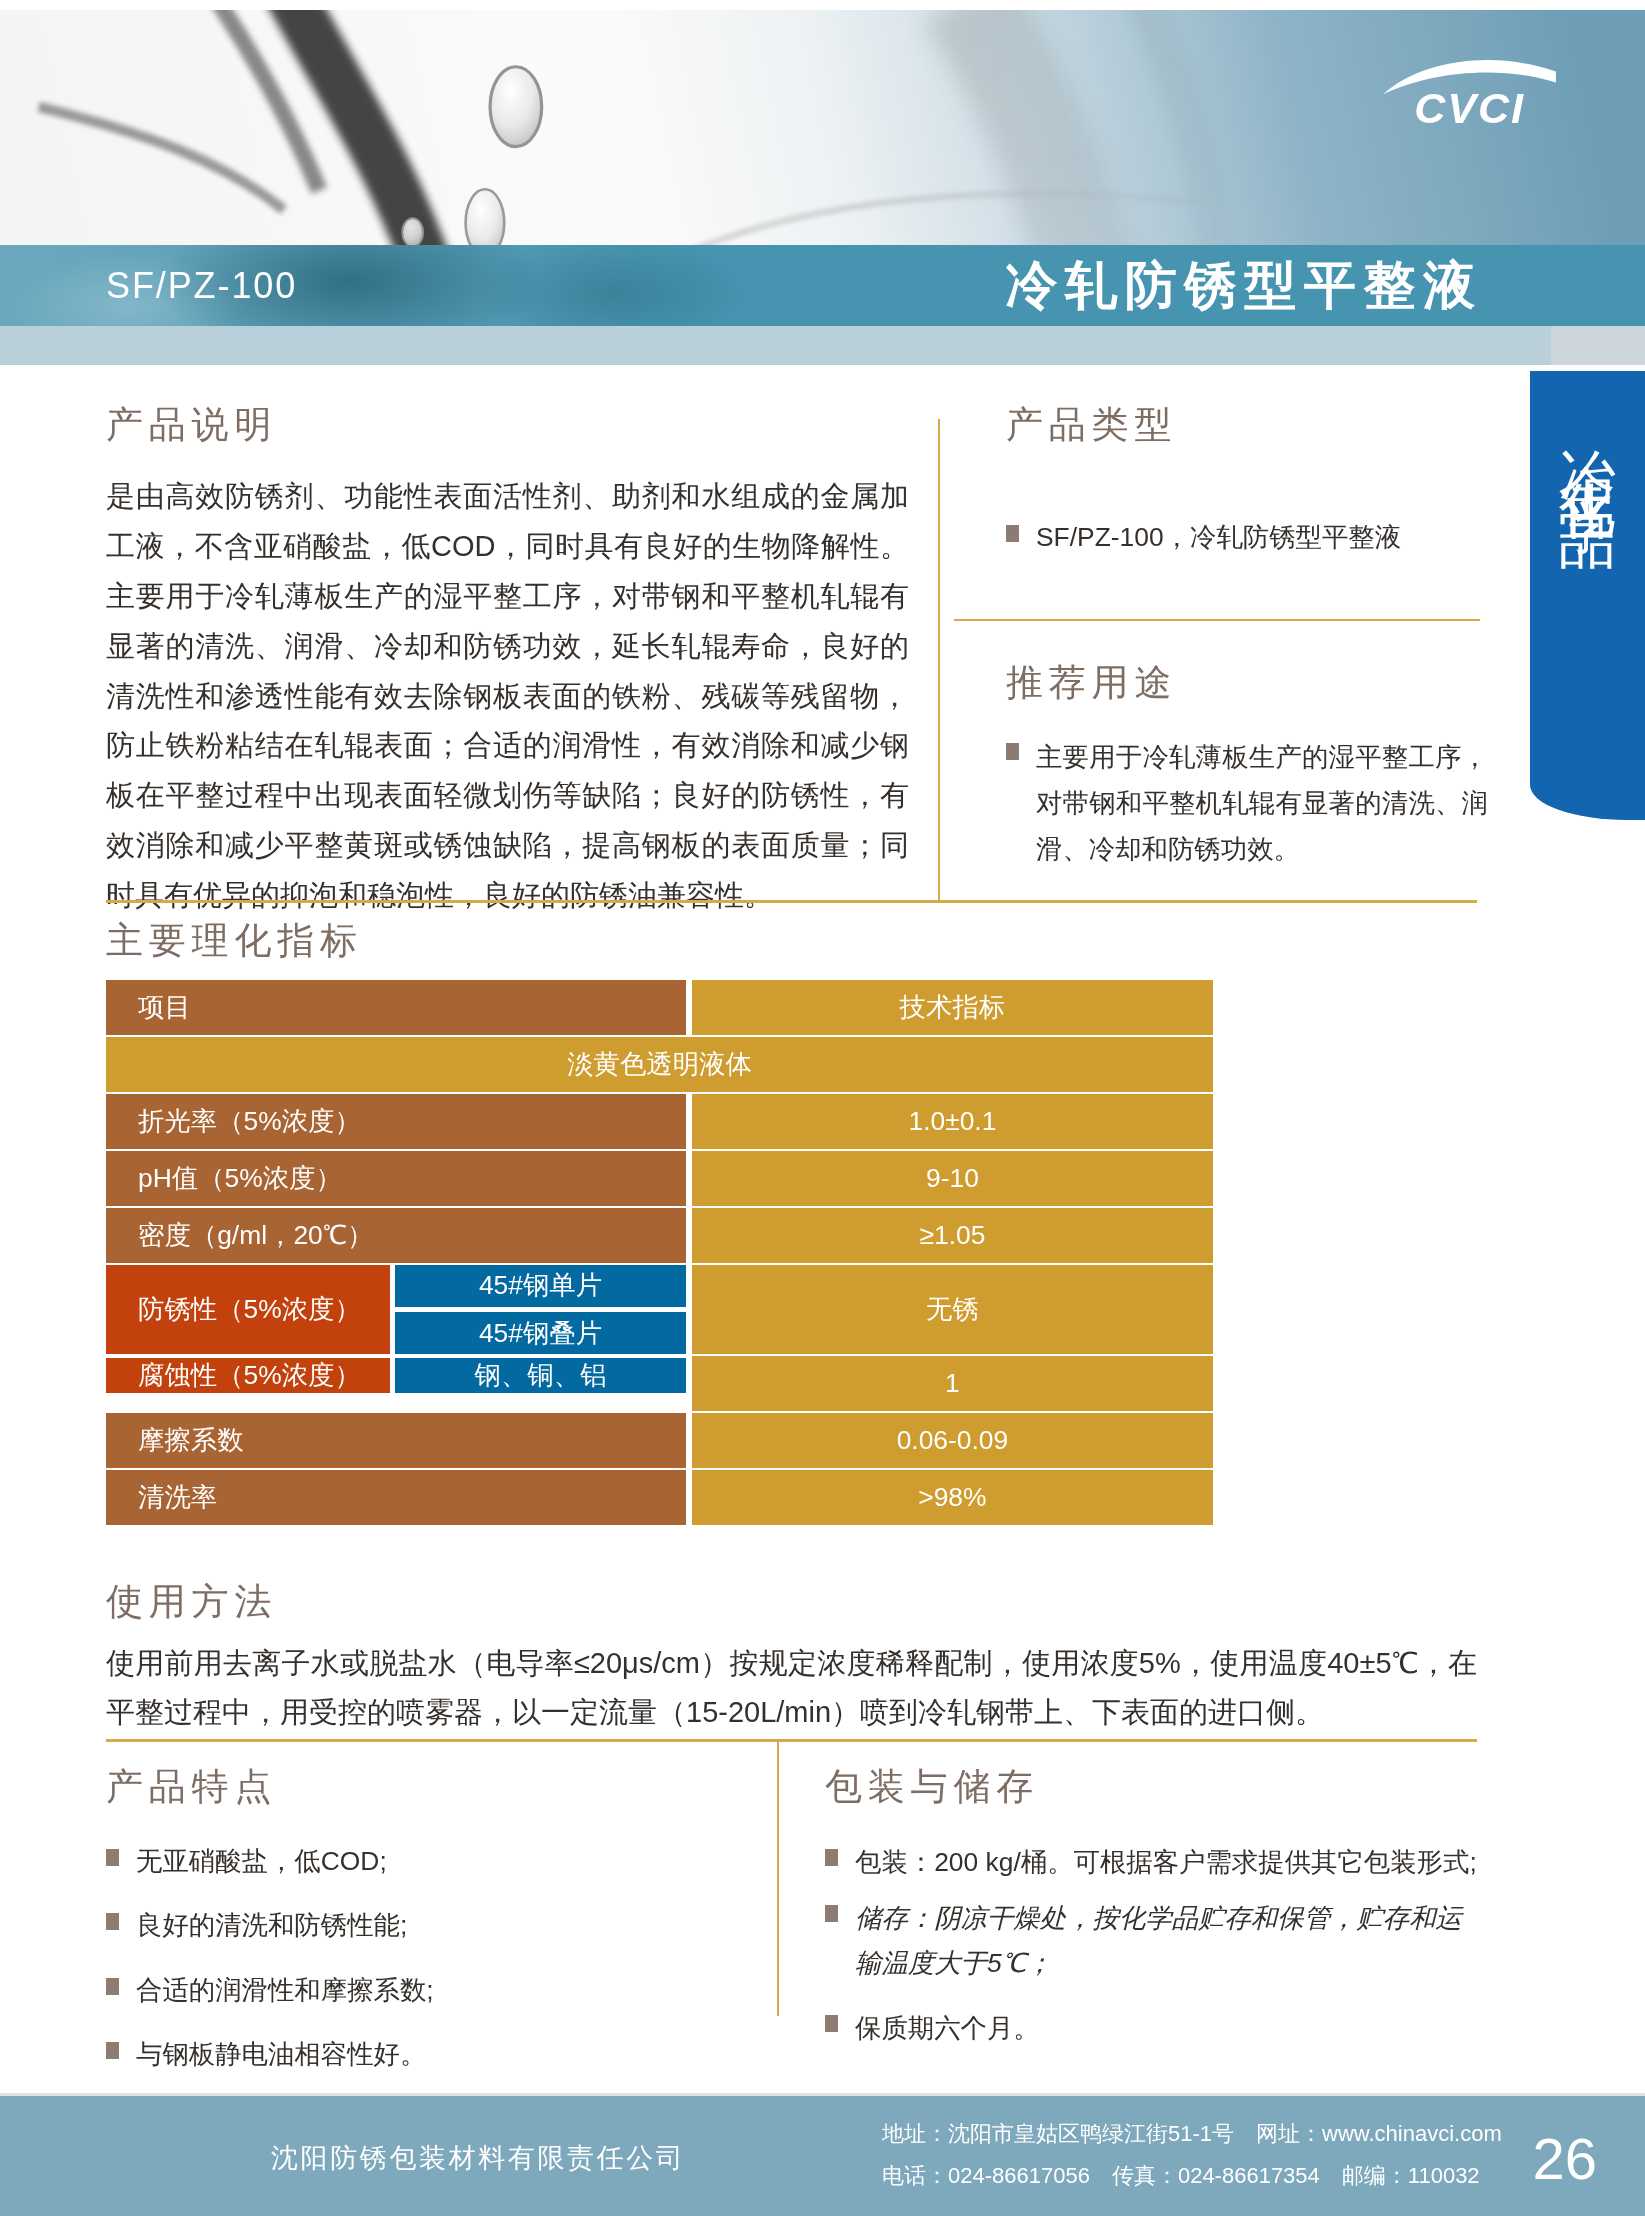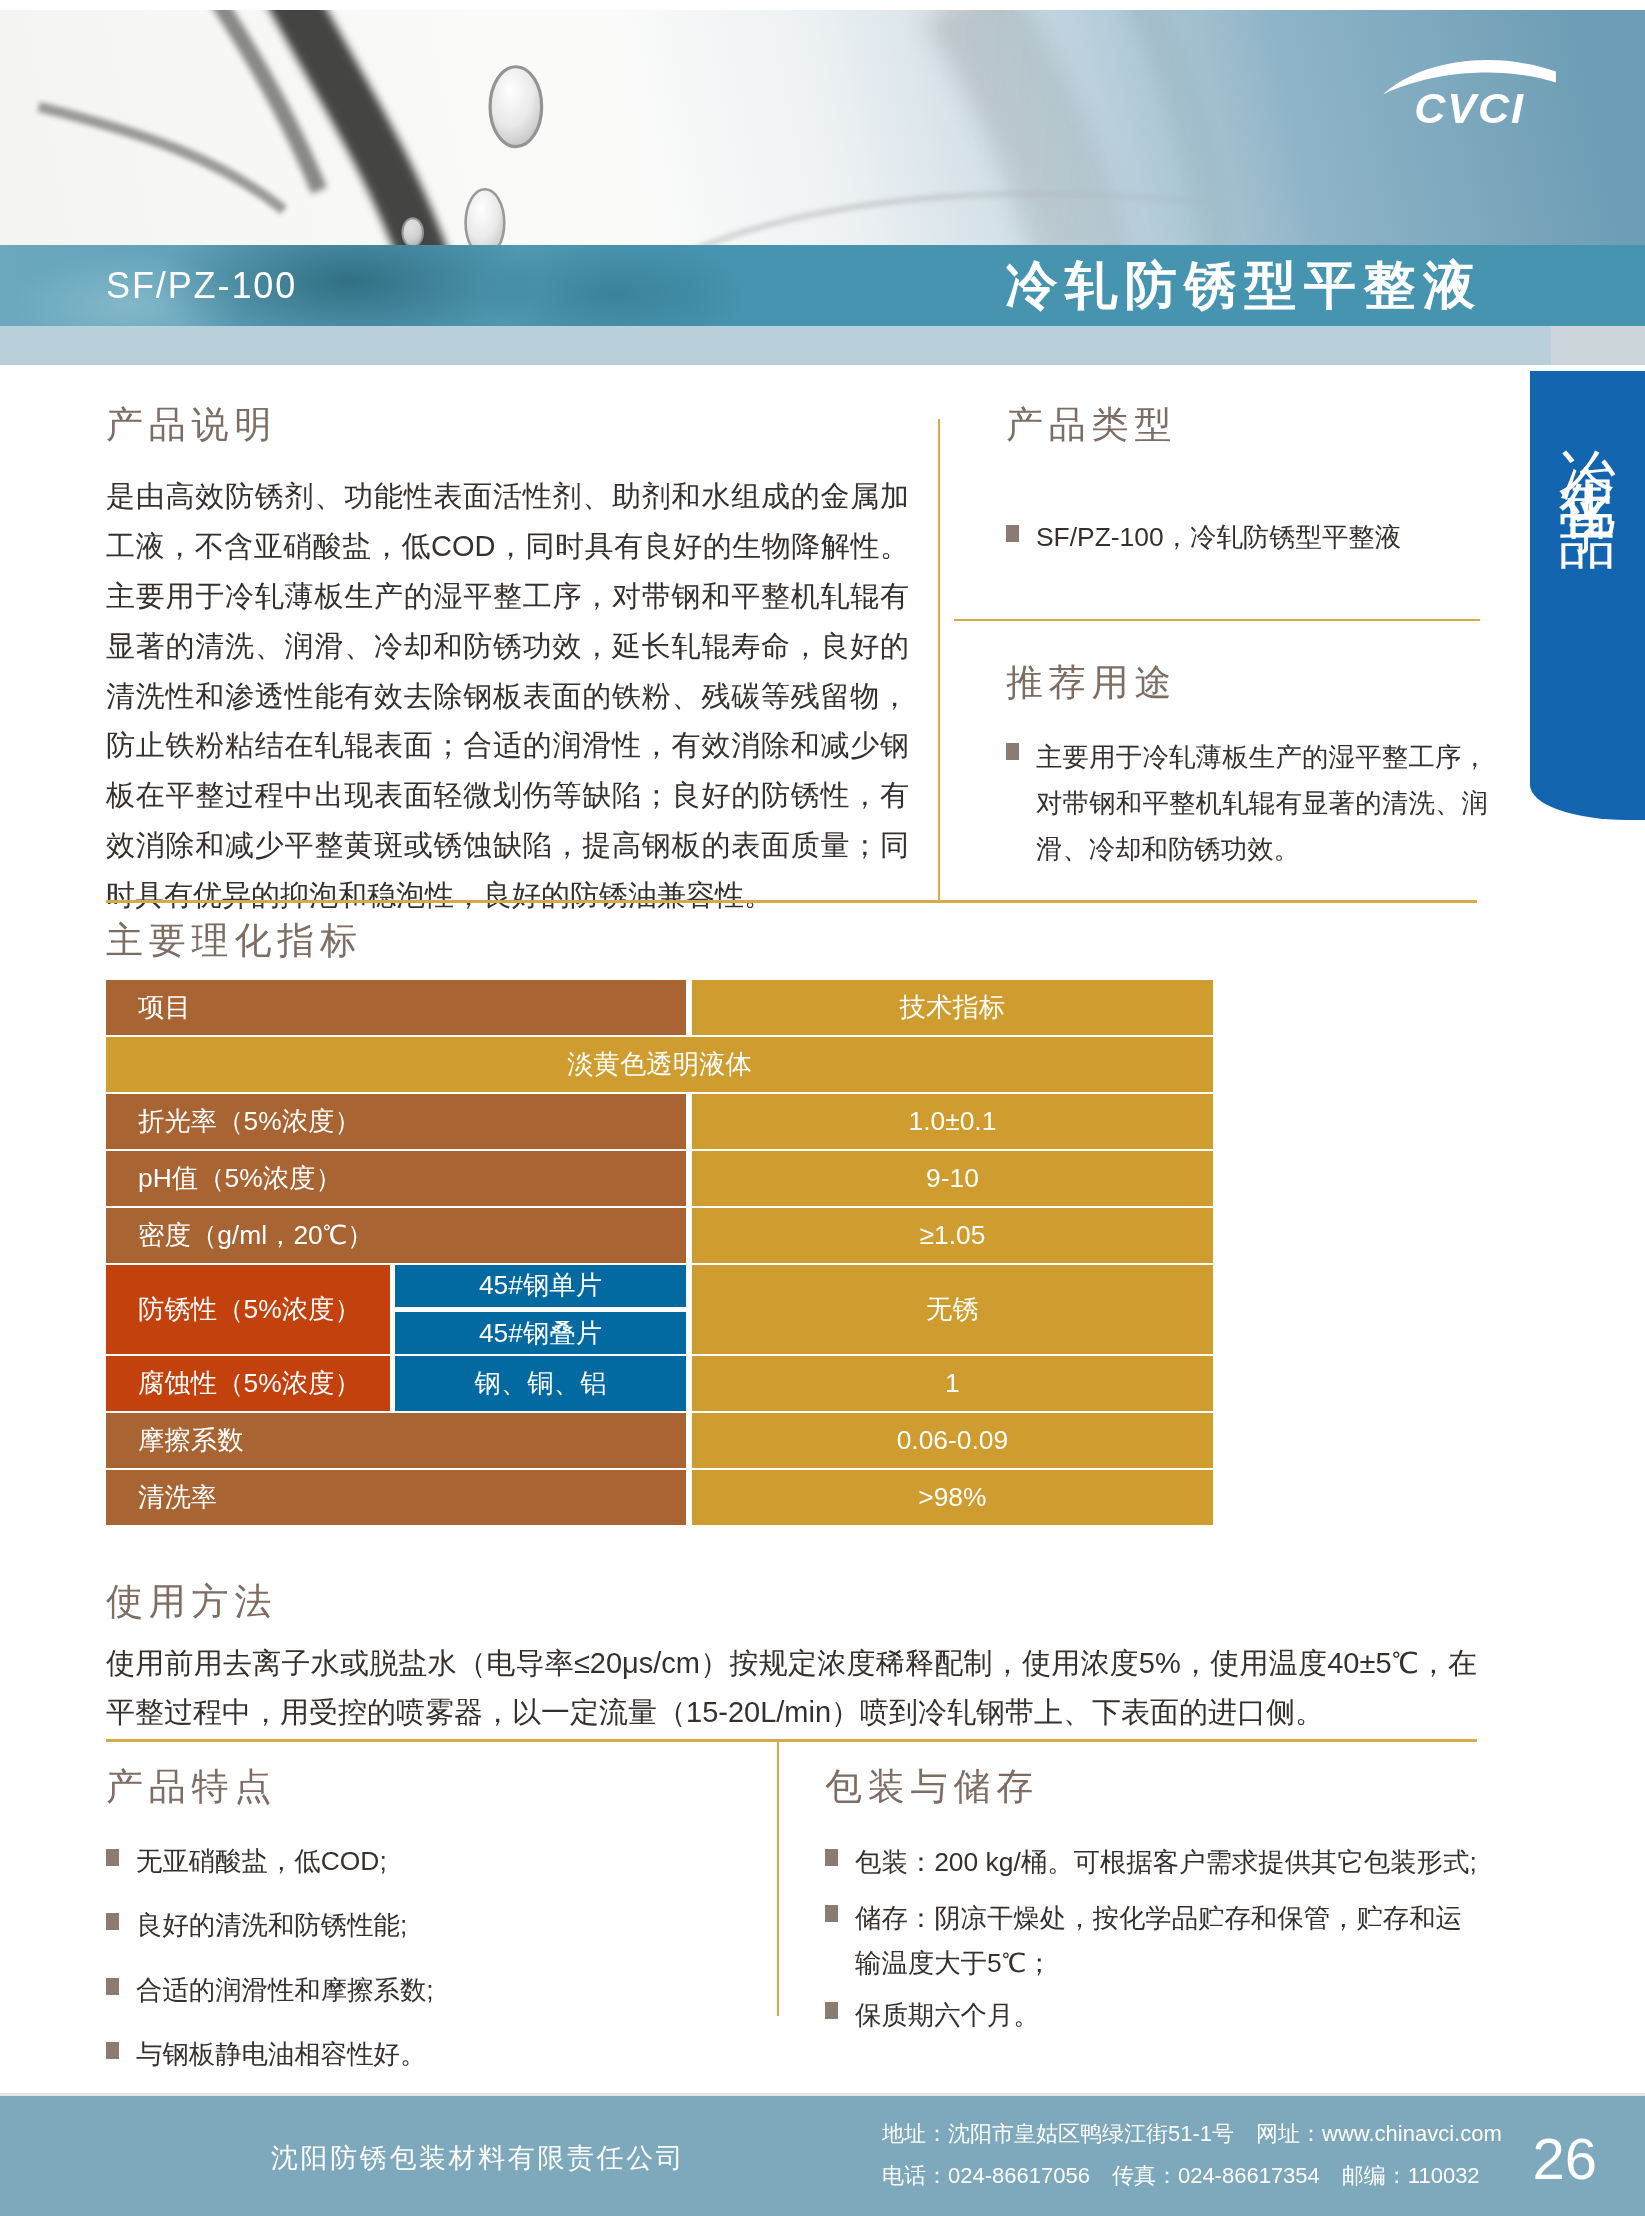--- a/index.html
+++ b/index.html
@@ -167,21 +167,21 @@
       <div class="tl-split tall">
         <div class="tl-label">防锈性（5%浓度）</div>
         <div class="tl-subcol">
           <div class="tl-subcell">45#钢单片</div>
           <div class="tl-subcell">45#钢叠片</div>
         </div>
       </div>
       <div class="tv tall">无锈</div>
     </div>
     <div class="trow">
-      <div class="tl-split" style="height:55px;">
+      <div class="tl-split" style="height:39px;align-items:center;">
         <div class="tl-label">腐蚀性（5%浓度）</div>
         <div class="tl-subcol">
           <div class="tl-subcell">钢、铜、铝</div>
         </div>
       </div>
       <div class="tv">1</div>
     </div>
     <div class="trow">
       <div class="tl">摩擦系数</div>
       <div class="tv">0.06-0.09</div>
@@ -217,21 +217,21 @@
       <span>与钢板静电油相容性好。</span>
     </div>
   </div>
 
   <div class="h" style="left:825px;top:1762px;">包装与储存</div>
   <div style="position:absolute;left:825px;top:1840px;width:661px;">
     <div class="bullet-item" style="line-height:1.7;margin-bottom:11.6px;">
       <span class="bullet-sq"></span>
       <span>包装：200 kg/桶。可根据客户需求提供其它包装形式;</span>
     </div>
-    <div class="bullet-item" style="line-height:1.7;margin-bottom:7px;">
+    <div class="bullet-item" style="line-height:1.7;margin-bottom:20px;font-style:italic;">
       <span class="bullet-sq"></span>
       <span>储存：阴凉干燥处，按化学品贮存和保管，贮存和运输温度大于5℃；</span>
     </div>
     <div class="bullet-item" style="line-height:1.7;">
       <span class="bullet-sq"></span>
       <span>保质期六个月。</span>
     </div>
   </div>
 
   <div class="footer">

